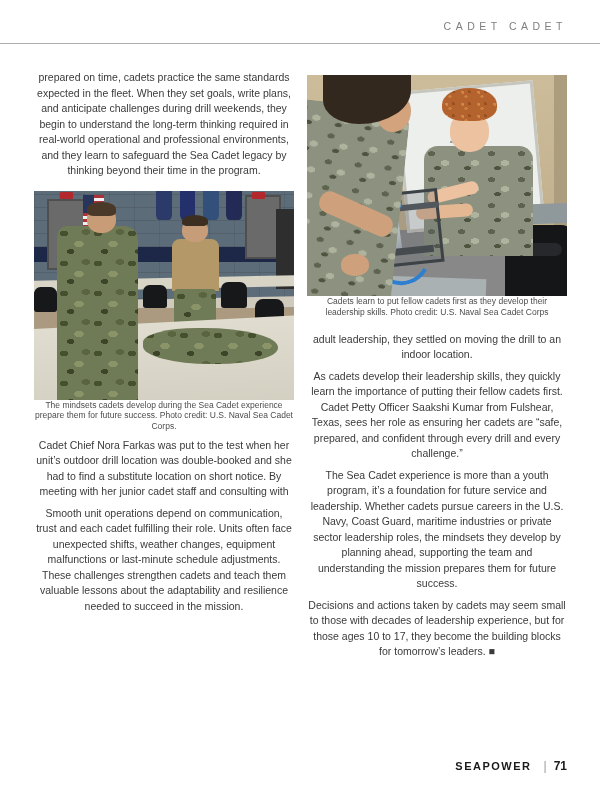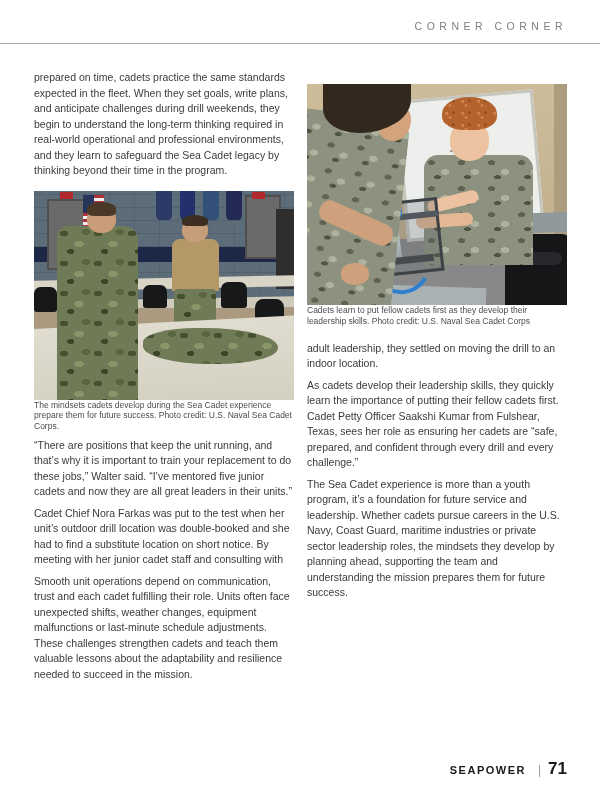--- a/index.html
+++ b/index.html
@@ -7,23 +7,23 @@
     position:relative;width:600px;height:794px;background:#ffffff;
     font-family:"Liberation Sans", sans-serif;color:#3a3a3a;overflow:hidden;
   }
   
   .kicker{
     position:absolute;top:20px;right:33px;font-size:10.5px;letter-spacing:4.5px;
     color:#7f7f7f;font-weight:500;
   }
   .rule{position:absolute;top:43px;left:0;width:600px;height:1px;background:#aeaeae;}
   
-  .col{position:absolute;width:260px;font-size:10.5px;line-height:15.5px;}
+  .col{position:absolute;width:260px;font-size:10.5px;line-height:15.5px;text-align:center;}
   .col-left{left:34px;top:70px;}
-  .col-right{left:307px;top:84px;}
+  .col-right{left:307px;top:75px;}
   .col p{margin:0 0 6px 0;}
   .col p.first{margin-top:0;}
   .caption{font-size:8.5px;line-height:10.8px;color:#4c4c4c;margin:6px 0 0 0;}
   .after-caption{margin-top:14px !important;}
   
   .photo{position:relative;width:100%;overflow:hidden;background:#888;}
   .photoL{height:209px;margin-top:12px;}
   .photoR{height:221px;}
   .abs{position:absolute;}
   .camoGreen{
@@ -102,28 +102,28 @@
   .pr-panel{left:30%;top:30%;width:26%;height:38%;background:linear-gradient(160deg,#e2e6e9,#98a1a7);transform:rotate(-8deg);}
   .pr-cable{left:34%;top:48%;width:42%;height:48%;border:4px solid #2f7fd0;border-top-color:transparent;border-right-color:transparent;border-radius:50%;transform:rotate(-18deg);}
   .pr-bluepart{left:44%;top:12%;width:14%;height:10%;background:#2f7fd0;border-radius:3px;}
   .pr-chair{right:-3%;bottom:-6%;width:27%;height:38%;background:#141618;border-radius:14px 14px 0 0;}
   .pr-chairarm{right:2%;bottom:18%;width:24%;height:6%;background:#26282b;border-radius:8px;}
   .pr-fronttable{left:-3%;bottom:-2%;width:72%;height:11%;background:#aab1b3;transform:rotate(2deg);}
   
   .folio{position:absolute;top:759px;right:33px;display:flex;align-items:baseline;color:#1a1a1a;}
   .folio .mag{font-size:11px;font-weight:bold;letter-spacing:1.5px;}
   .folio .sep{margin:0 7px 0 12px;color:#9a9a9a;font-weight:300;font-size:12px;}
-  .folio .num{font-size:17px;font-weight:bold;}
+  .folio .num{font-size:12px;font-weight:bold;}
 </style>
 </head>
 <body>
 
 <div class="page">
 
-  <div class="kicker">CORNER CORNER</div>
+  <div class="kicker">CADET CADET</div>
   <div class="rule"></div>
 
   <div class="col col-left">
     <p class="first">prepared on time, cadets practice the same standards expected in the fleet. When they set goals, write plans, and anticipate challenges during drill weekends, they begin to understand the long-term thinking required in real-world operational and professional environments, and they learn to safeguard the Sea Cadet legacy by thinking beyond their time in the program.</p>
 
     <div class="photo photoL">
       <div class="abs pl-wall"></div>
       <div class="abs pl-stripe"></div>
       <div class="abs pl-doorL"></div>
       <div class="abs pl-doorR"></div>
@@ -149,21 +149,20 @@
       <div class="abs pl-c2-hair"></div>
       <div class="abs pl-c2-pants camoGreen"></div>
       <div class="abs pl-foretable"></div>
       <div class="abs pl-uniform camoGreen"></div>
       <div class="abs pl-c1-body camoGreen"></div>
       <div class="abs pl-c1-head"></div>
       <div class="abs pl-c1-hair"></div>
     </div>
     <p class="caption">The mindsets cadets develop during the Sea Cadet experience prepare them for future success. Photo credit: U.S. Naval Sea Cadet Corps.</p>
 
-    <p>“There are positions that keep the unit running, and that’s why it is important to train your replacement to do these jobs,” Walter said. “I’ve mentored five junior cadets and now they are all great leaders in their units.”</p>
     <p>Cadet Chief Nora Farkas was put to the test when her unit’s outdoor drill location was double-booked and she had to find a substitute location on short notice. By meeting with her junior cadet staff and consulting with</p>
     <p>Smooth unit operations depend on communication, trust and each cadet fulfilling their role. Units often face unexpected shifts, weather changes, equipment malfunctions or last-minute schedule adjustments. These challenges strengthen cadets and teach them valuable lessons about the adaptability and resilience needed to succeed in the mission.</p>
   </div>
 
   <div class="col col-right">
     <div class="photo photoR">
       <div class="abs pr-wall"></div>
       <div class="abs pr-wallshade"></div>
       <div class="abs pr-board"></div>
       <div class="abs pr-marks"></div>
@@ -190,20 +189,21 @@
       <div class="abs pr-c1-arm"></div>
       <div class="abs pr-c1-hand"></div>
       <div class="abs pr-c1-face"></div>
       <div class="abs pr-c1-hair"></div>
     </div>
     <p class="caption">Cadets learn to put fellow cadets first as they develop their leadership skills. Photo credit: U.S. Naval Sea Cadet Corps</p>
 
     <p class="after-caption">adult leadership, they settled on moving the drill to an indoor location.</p>
     <p>As cadets develop their leadership skills, they quickly learn the importance of putting their fellow cadets first. Cadet Petty Officer Saakshi Kumar from Fulshear, Texas, sees her role as ensuring her cadets are “safe, prepared, and confident through every drill and every challenge.”</p>
     <p>The Sea Cadet experience is more than a youth program, it’s a foundation for future service and leadership. Whether cadets pursue careers in the U.S. Navy, Coast Guard, maritime industries or private sector leadership roles, the mindsets they develop by planning ahead, supporting the team and understanding the mission prepares them for future success.</p>
+    <p>Decisions and actions taken by cadets may seem small to those with decades of leadership experience, but for those ages 10 to 17, they become the building blocks for tomorrow’s leaders. ■</p>
   </div>
 
   <div class="folio">
     <span class="mag">SEAPOWER</span>
     <span class="sep">|</span>
     <span class="num">71</span>
   </div>
 
 </div>
 

